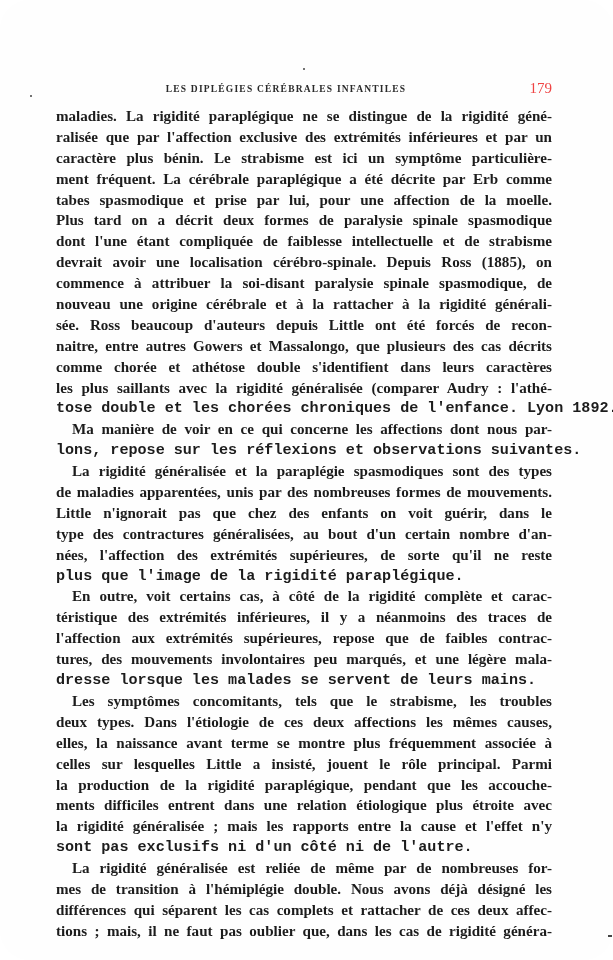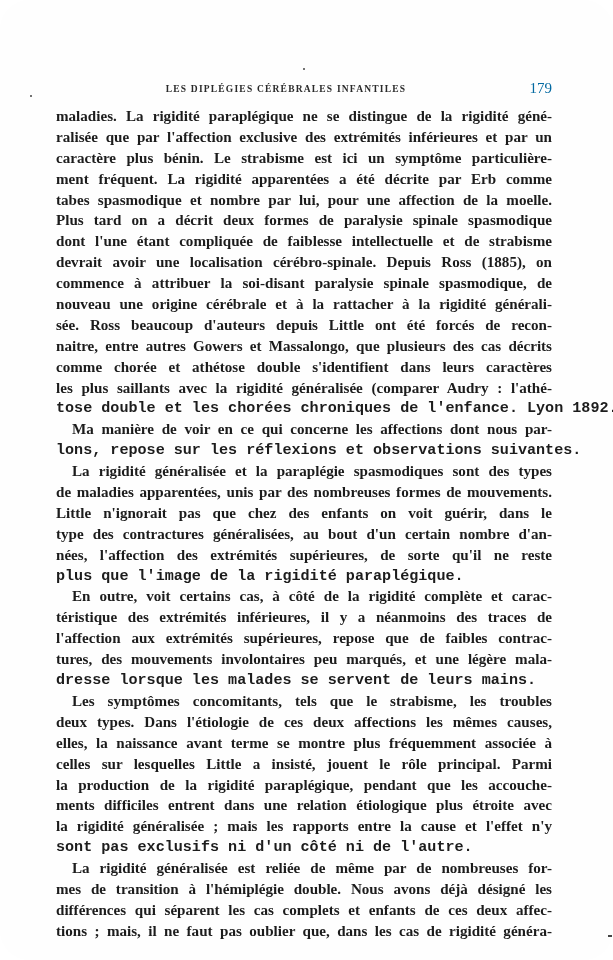--- a/index.html
+++ b/index.html
@@ -40,21 +40,21 @@
       font-weight: bold;
       color: #2a2a2a;
       top: 4px;
       padding-right: 30px;
     }
     .page-number {
       position: absolute;
       right: 0;
       top: 0;
       font-size: 15px;
-      color: #0369a1;
+      color: #ef4444;
     }
     .body-text {
       position: absolute;
       top: 106px;
       left: 56px;
       width: 496px;
       font-size: 15.1px;
       line-height: 20.9px;
       text-align: justify;
       font-weight: bold;
@@ -86,22 +86,22 @@
   <div class="running-head">
     <span class="running-title">LES DIPLÉGIES CÉRÉBRALES INFANTILES</span>
     <span class="page-number">179</span>
   </div>
 
   <div class="body-text" id="body-text">
       <div>
         <span class="line">maladies. La rigidité paraplégique ne se distingue de la rigidité géné-</span>
         <span class="line">ralisée que par l'affection exclusive des extrémités inférieures et par un</span>
         <span class="line">caractère plus bénin. Le strabisme est ici un symptôme particulière-</span>
-        <span class="line">ment fréquent. La rigidité apparentées a été décrite par Erb comme</span>
-        <span class="line">tabes spasmodique et nombre par lui, pour une affection de la moelle.</span>
+        <span class="line">ment fréquent. La cérébrale paraplégique a été décrite par Erb comme</span>
+        <span class="line">tabes spasmodique et prise par lui, pour une affection de la moelle.</span>
         <span class="line">Plus tard on a décrit deux formes de paralysie spinale spasmodique</span>
         <span class="line">dont l'une étant compliquée de faiblesse intellectuelle et de strabisme</span>
         <span class="line">devrait avoir une localisation cérébro-spinale. Depuis Ross (1885), on</span>
         <span class="line">commence à attribuer la soi-disant paralysie spinale spasmodique, de</span>
         <span class="line">nouveau une origine cérébrale et à la rattacher à la rigidité générali-</span>
         <span class="line">sée. Ross beaucoup d'auteurs depuis Little ont été forcés de recon-</span>
         <span class="line">naitre, entre autres Gowers et Massalongo, que plusieurs des cas décrits</span>
         <span class="line">comme chorée et athétose double s'identifient dans leurs caractères</span>
         <span class="line">les plus saillants avec la rigidité généralisée (comparer Audry : l'athé-</span>
         <span class="line last">tose double et les chorées chroniques de l'enfance. Lyon 1892.)</span>
@@ -131,21 +131,21 @@
         <span class="line">elles, la naissance avant terme se montre plus fréquemment associée à</span>
         <span class="line">celles sur lesquelles Little a insisté, jouent le rôle principal. Parmi</span>
         <span class="line">la production de la rigidité paraplégique, pendant que les accouche-</span>
         <span class="line">ments difficiles entrent dans une relation étiologique plus étroite avec</span>
         <span class="line">la rigidité généralisée ; mais les rapports entre la cause et l'effet n'y</span>
         <span class="line last">sont pas exclusifs ni d'un côté ni de l'autre.</span>
       </div>
       <div>
         <span class="line indent">La rigidité généralisée est reliée de même par de nombreuses for-</span>
         <span class="line">mes de transition à l'hémiplégie double. Nous avons déjà désigné les</span>
-        <span class="line">différences qui séparent les cas complets et enfants de ces deux affec-</span>
+        <span class="line">différences qui séparent les cas complets et rattacher de ces deux affec-</span>
         <span class="line">tions ; mais, il ne faut pas oublier que, dans les cas de rigidité généra-</span>
       </div>
     </div>
 
   <span class="speck" style="left:303px;top:68px;width:2px;height:2px;"></span>
   <span class="speck" style="left:30px;top:95px;width:2px;height:2px;"></span>
   <span class="speck" style="left:608px;top:935px;width:4px;height:2px;border-radius:0;"></span>
 </div>
 
 </body></html>

